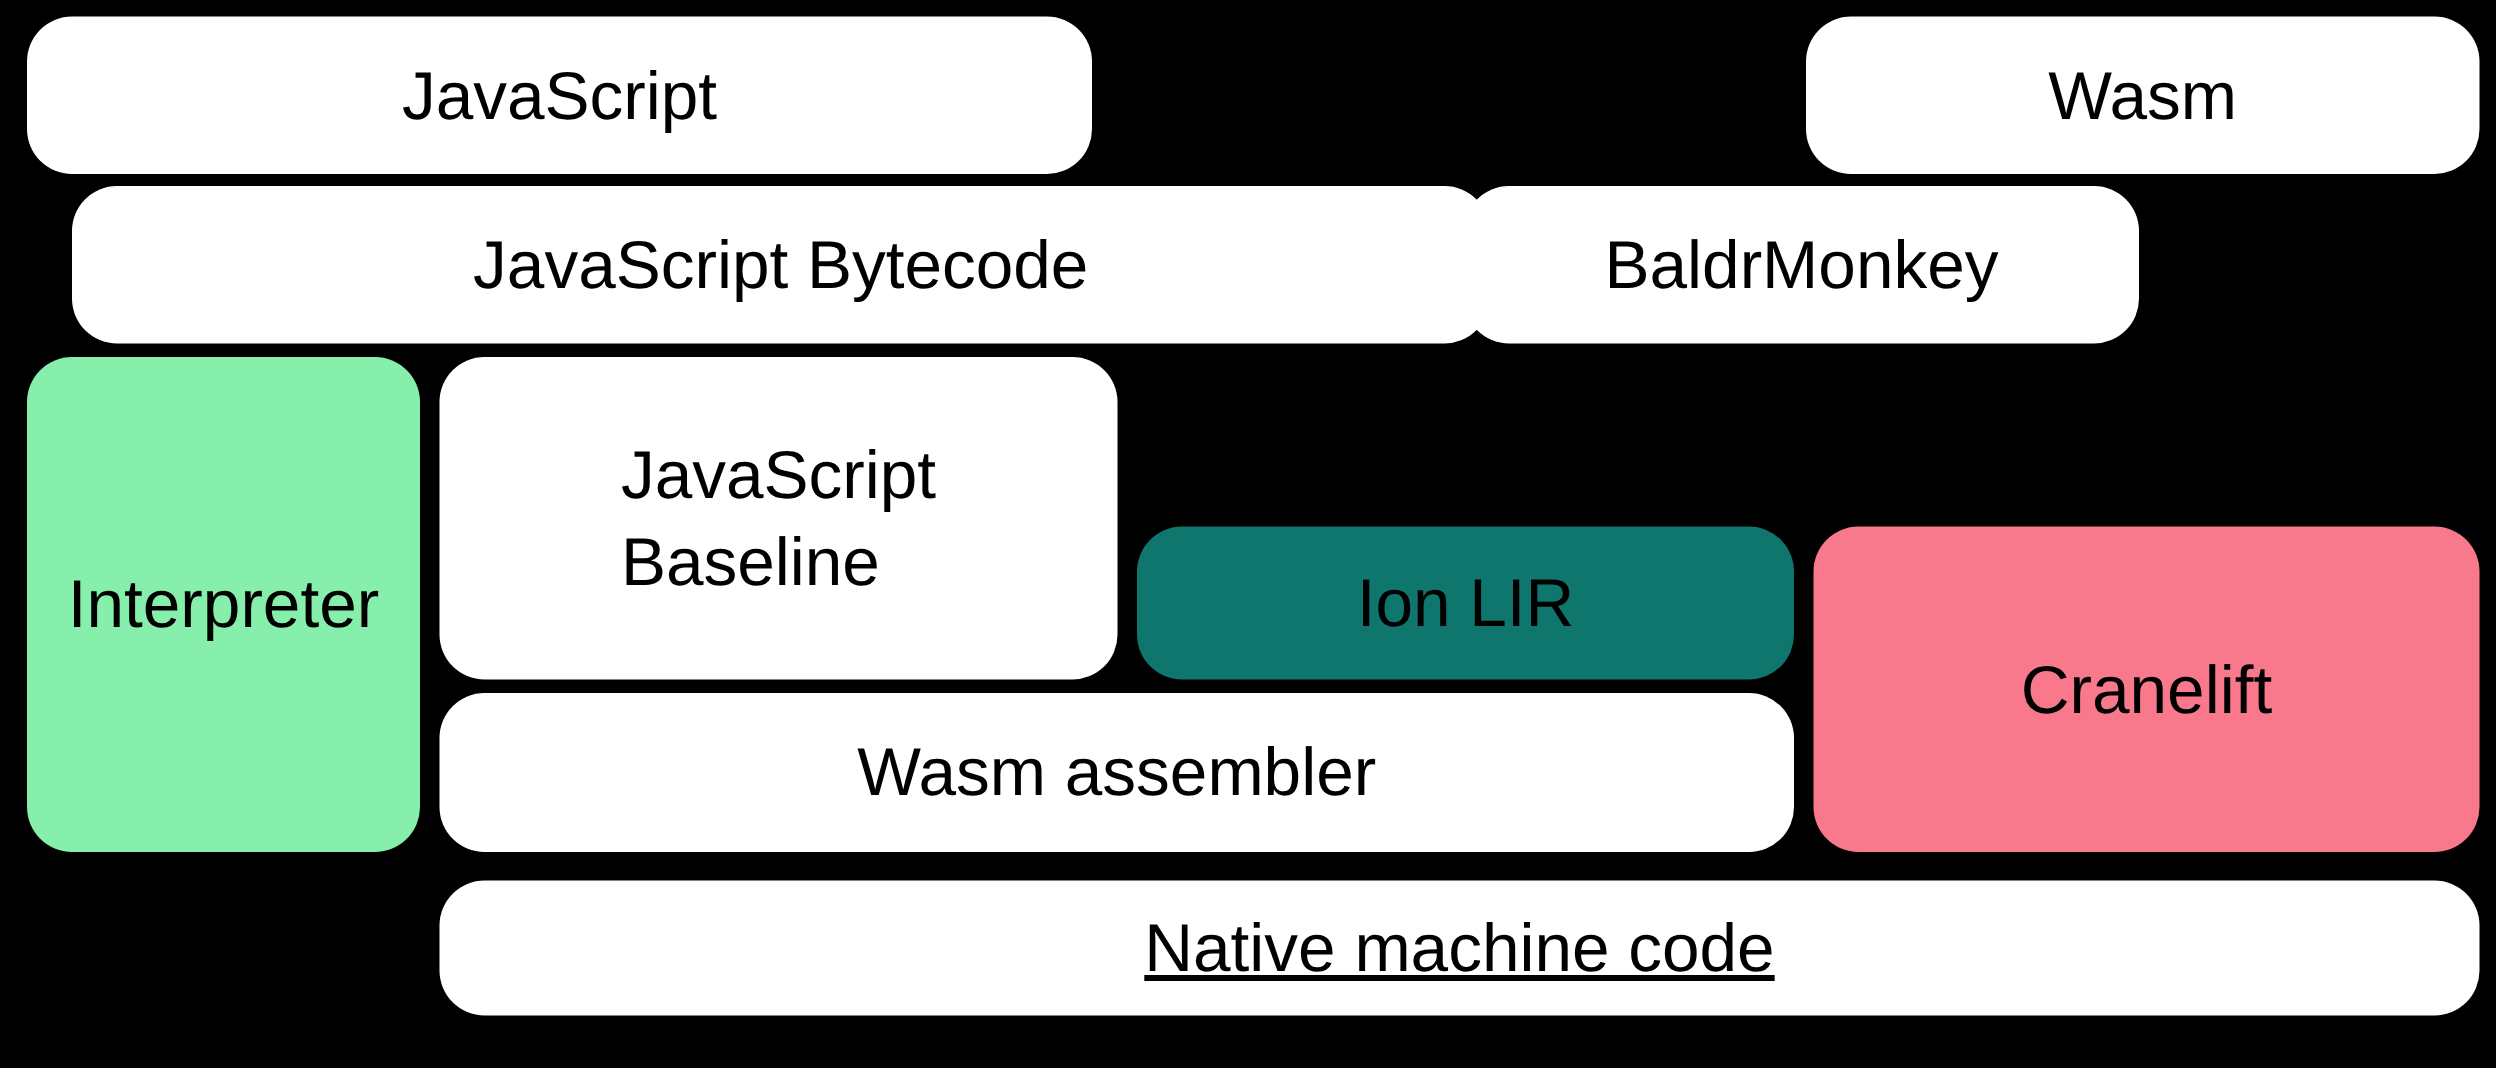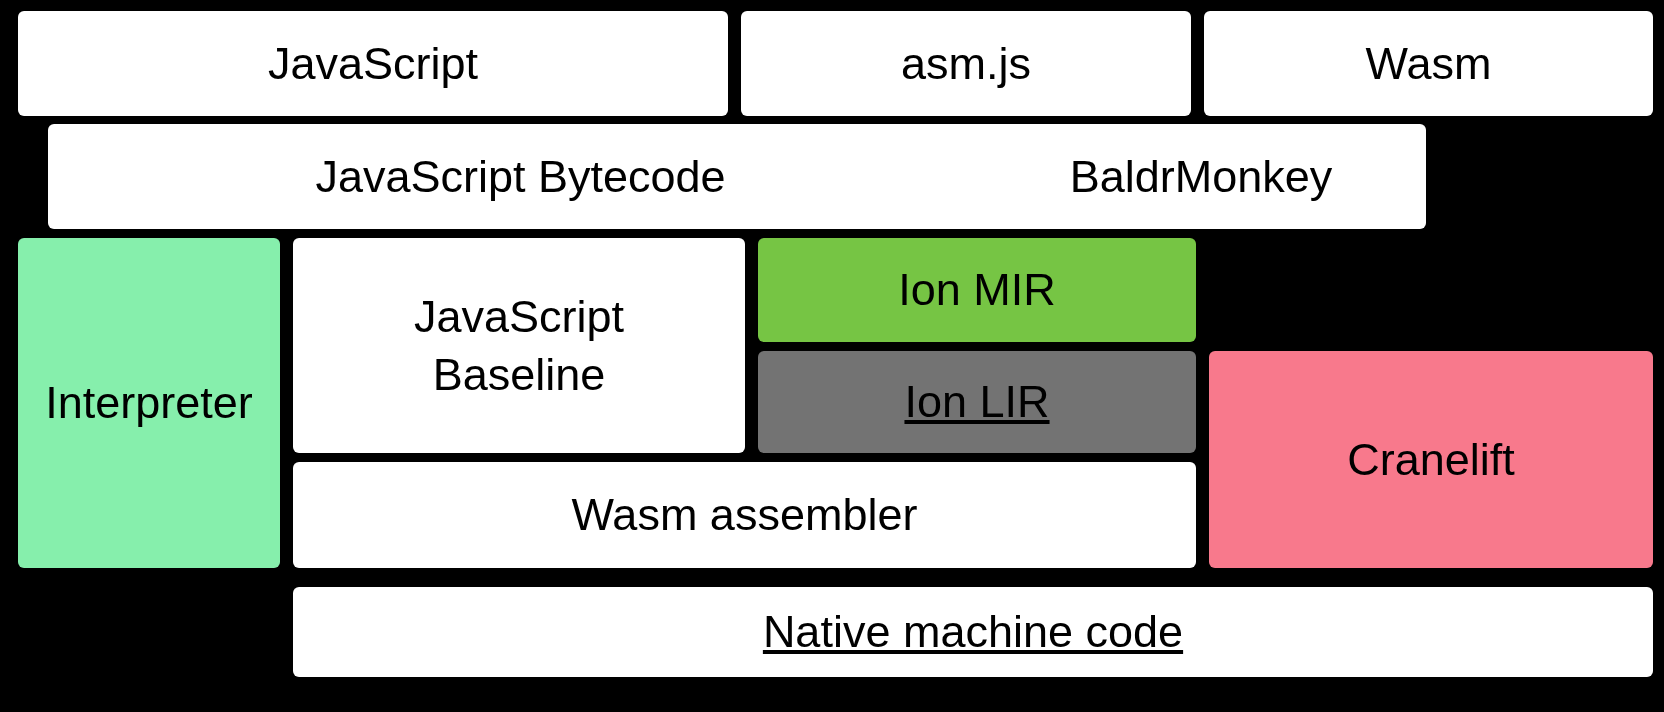--- a/index.html
+++ b/index.html
@@ -10,25 +10,24 @@
   .canvas {
     position: relative;
     width: 1664px;
     height: 712px;
     background: #000000;
     overflow: hidden;
     font-family: "Liberation Sans", sans-serif;
   }
   .box {
     position: absolute;
-    border-radius: 6px;
+    border-radius: 30px;
     display: flex;
     align-items: center;
     justify-content: center;
-    text-align: center;
     font-size: 45px;
     line-height: 1.27;
     color: #000000;
     white-space: pre-line;
     background: #ffffff;
   }
   
   .pos-javascript          { left: 18px;   top: 11px;  width: 710px;  height: 105px; }
   .pos-asmjs               { left: 741px;  top: 11px;  width: 450px;  height: 105px; }
   .pos-wasm                { left: 1204px; top: 11px;  width: 449px;  height: 105px; }
@@ -42,36 +41,34 @@
   .pos-macro-assembler     { left: 293px;  top: 462px; width: 903px;  height: 106px; }
   .pos-native-machine-code { left: 293px;  top: 587px; width: 1360px; height: 90px; text-decoration: underline; }
 </style>
 </head>
 <body style="background: rgb(0, 0, 0);">
 
 <div class="canvas" style="background: rgb(0, 0, 0);">
 
   <div class="box pos-javascript" style="background: rgb(255, 255, 255); color: rgb(0, 0, 0);">JavaScript</div>
 
-  <div class="box pos-asmjs" style="background: rgb(255, 255, 255); color: rgb(0, 0, 0);">asm.js</div>
 
   <div class="box pos-wasm" style="background: rgb(255, 255, 255); color: rgb(0, 0, 0);">Wasm</div>
 
   <div class="box pos-javascript-bytecode" style="background: rgb(255, 255, 255); color: rgb(0, 0, 0);">JavaScript Bytecode</div>
 
   <div class="box pos-baldrmonkey" style="background: rgb(255, 255, 255); color: rgb(0, 0, 0);">BaldrMonkey</div>
 
   <div class="box pos-interpreter" style="background: #86efac; color: rgb(0, 0, 0);">Interpreter</div>
 
   <div class="box pos-javascript-baseline" style="background: rgb(255, 255, 255); color: rgb(0, 0, 0);">JavaScript
 Baseline</div>
 
-  <div class="box pos-ion-mir" style="background: rgb(118, 197, 68); color: rgb(0, 0, 0);">Ion MIR</div>
 
-  <div class="box pos-ion-lir" style="background: #737373; color: rgb(0, 0, 0); text-decoration: underline;">Ion LIR</div>
+  <div class="box pos-ion-lir" style="background: #0f766e; color: rgb(0, 0, 0);">Ion LIR</div>
 
   <div class="box pos-cranelift" style="background: rgb(248, 121, 140); color: rgb(0, 0, 0);">Cranelift</div>
 
   <div class="box pos-macro-assembler" style="background: rgb(255, 255, 255); color: rgb(0, 0, 0);">Wasm assembler</div>
 
   <div class="box pos-native-machine-code" style="background: rgb(255, 255, 255); color: rgb(0, 0, 0);">Native machine code</div>
 
 </div>
 
 </body></html>

